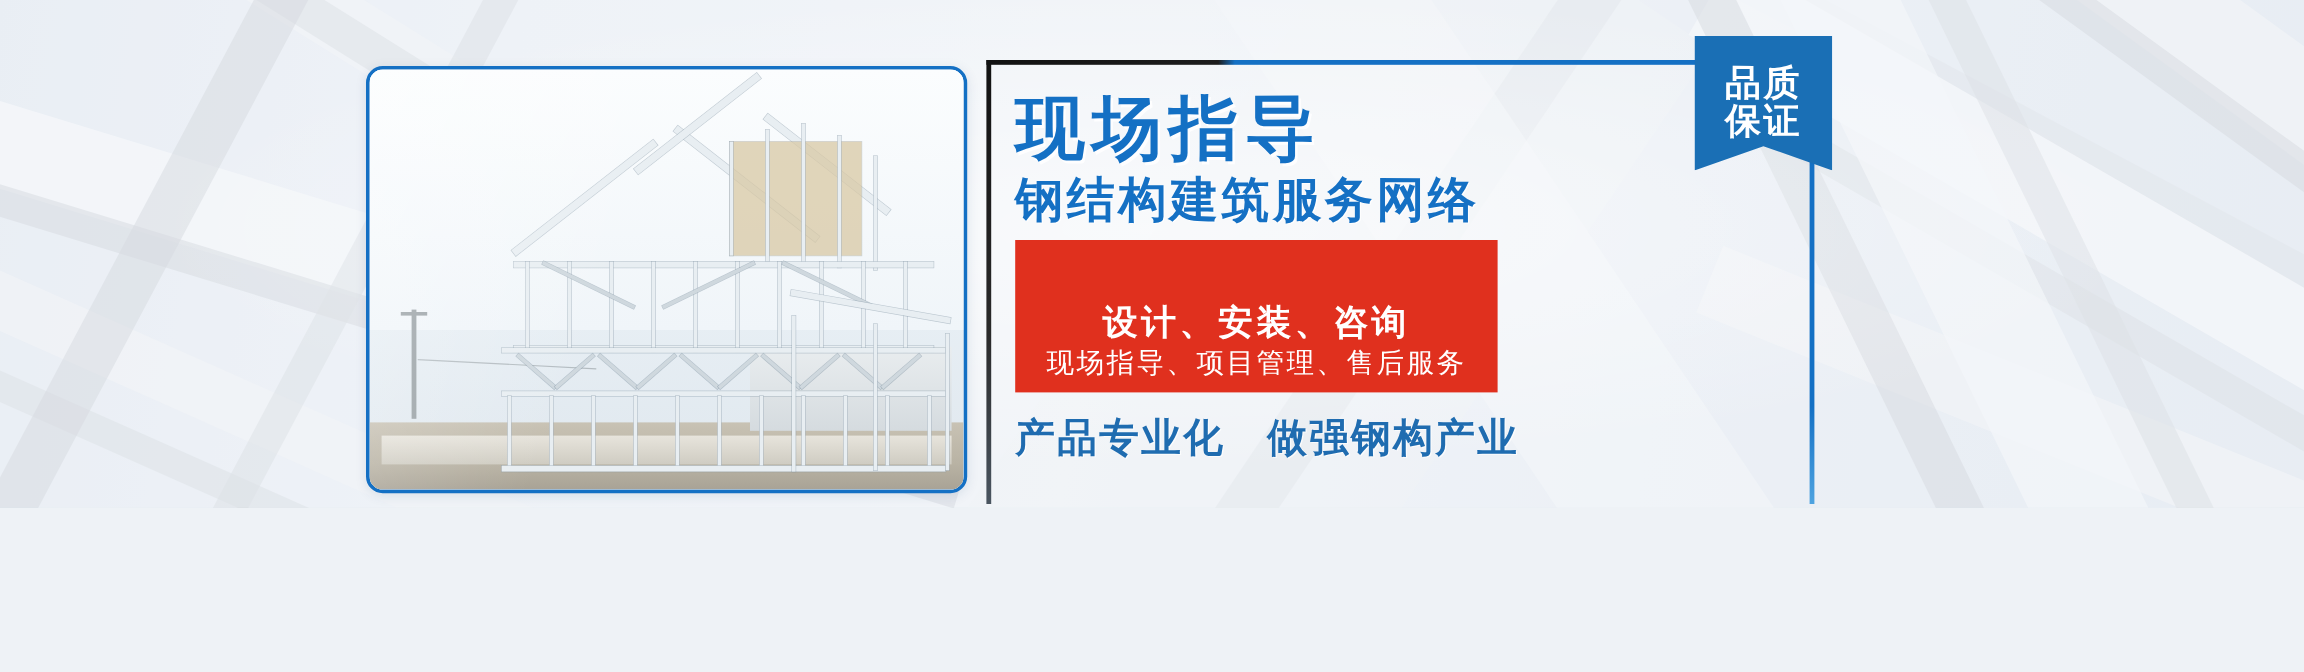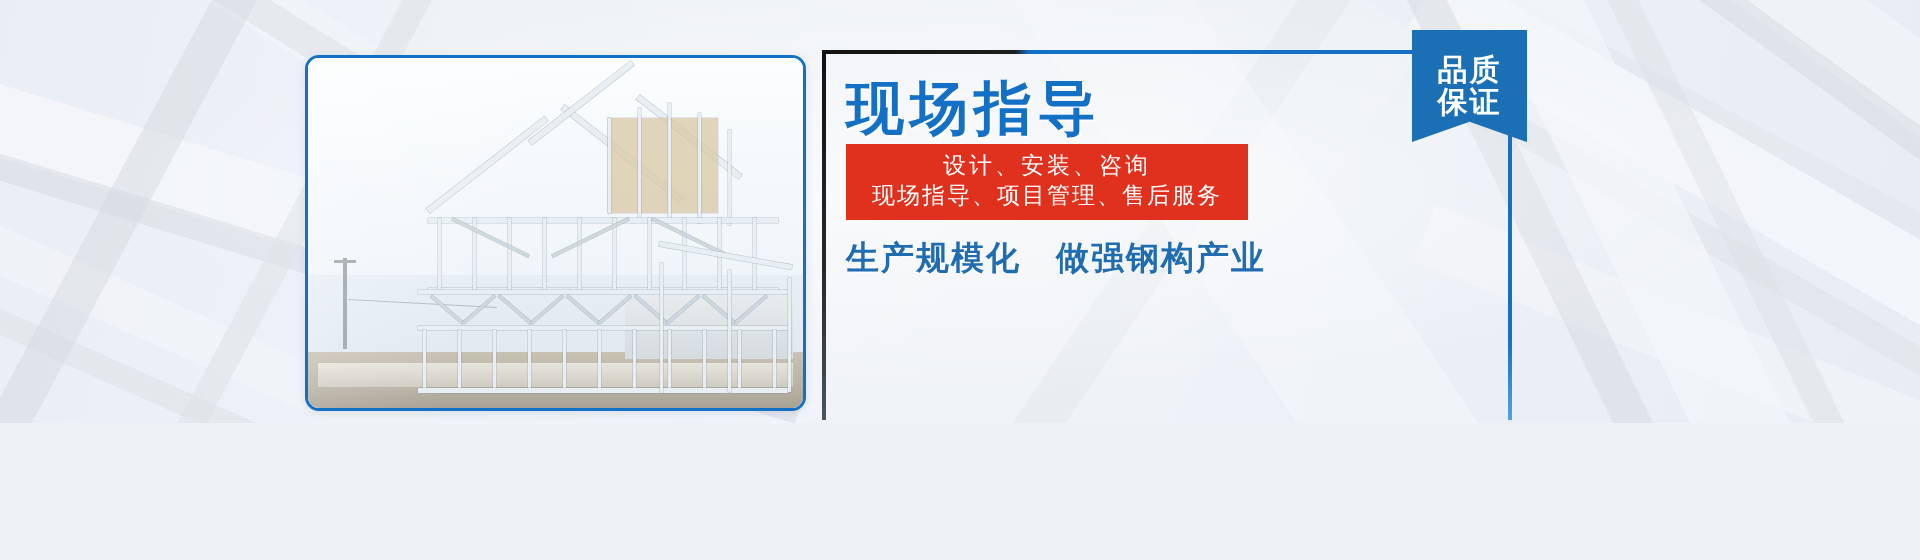--- a/index.html
+++ b/index.html
@@ -76,21 +76,21 @@
   }
   .subhead{
     font-size:40px;font-weight:700;color:#1470c4;letter-spacing:3px;
     line-height:1.15;margin:4px 0 10px 0;
     text-shadow:1px 1px 0 rgba(255,255,255,.8);
   }
   .redbar{
     background:#e0301e;color:#fff;width:382px;padding:7px 10px 9px 10px;
     text-align:center;line-height:1.3;margin:4px 0 14px 0;
   }
-  .redbar .l1{font-size:23px;font-weight:400;letter-spacing:3px;}
+  .redbar .l1{font-size:29px;font-weight:700;letter-spacing:3px;margin-top:44px;}
   .redbar .l2{font-size:23px;font-weight:400;letter-spacing:2px;}
   .slogan{
     font-size:33px;font-weight:700;color:#1f6cb0;letter-spacing:2px;
     line-height:1.45;white-space:pre;
     text-shadow:1px 1px 0 rgba(255,255,255,.7);
   }
 </style>
 </head>
 <body>
 
@@ -203,22 +203,23 @@
     <div class="frame-right"></div>
   </div>
 
   <div class="badge">
     <span>品质</span>
     <span>保证</span>
   </div>
 
   <div class="txt">
     <div class="headline">现场指导</div>
+    <div class="subhead">钢结构建筑服务网络</div>
 
     <div class="redbar">
       <div class="l1">设计、安装、咨询</div>
       <div class="l2">现场指导、项目管理、售后服务</div>
     </div>
 
-    <div class="slogan">生产规模化　做强钢构产业</div>
+    <div class="slogan">产品专业化　做强钢构产业</div>
   </div>
 
 </div>
 
 </body></html>

